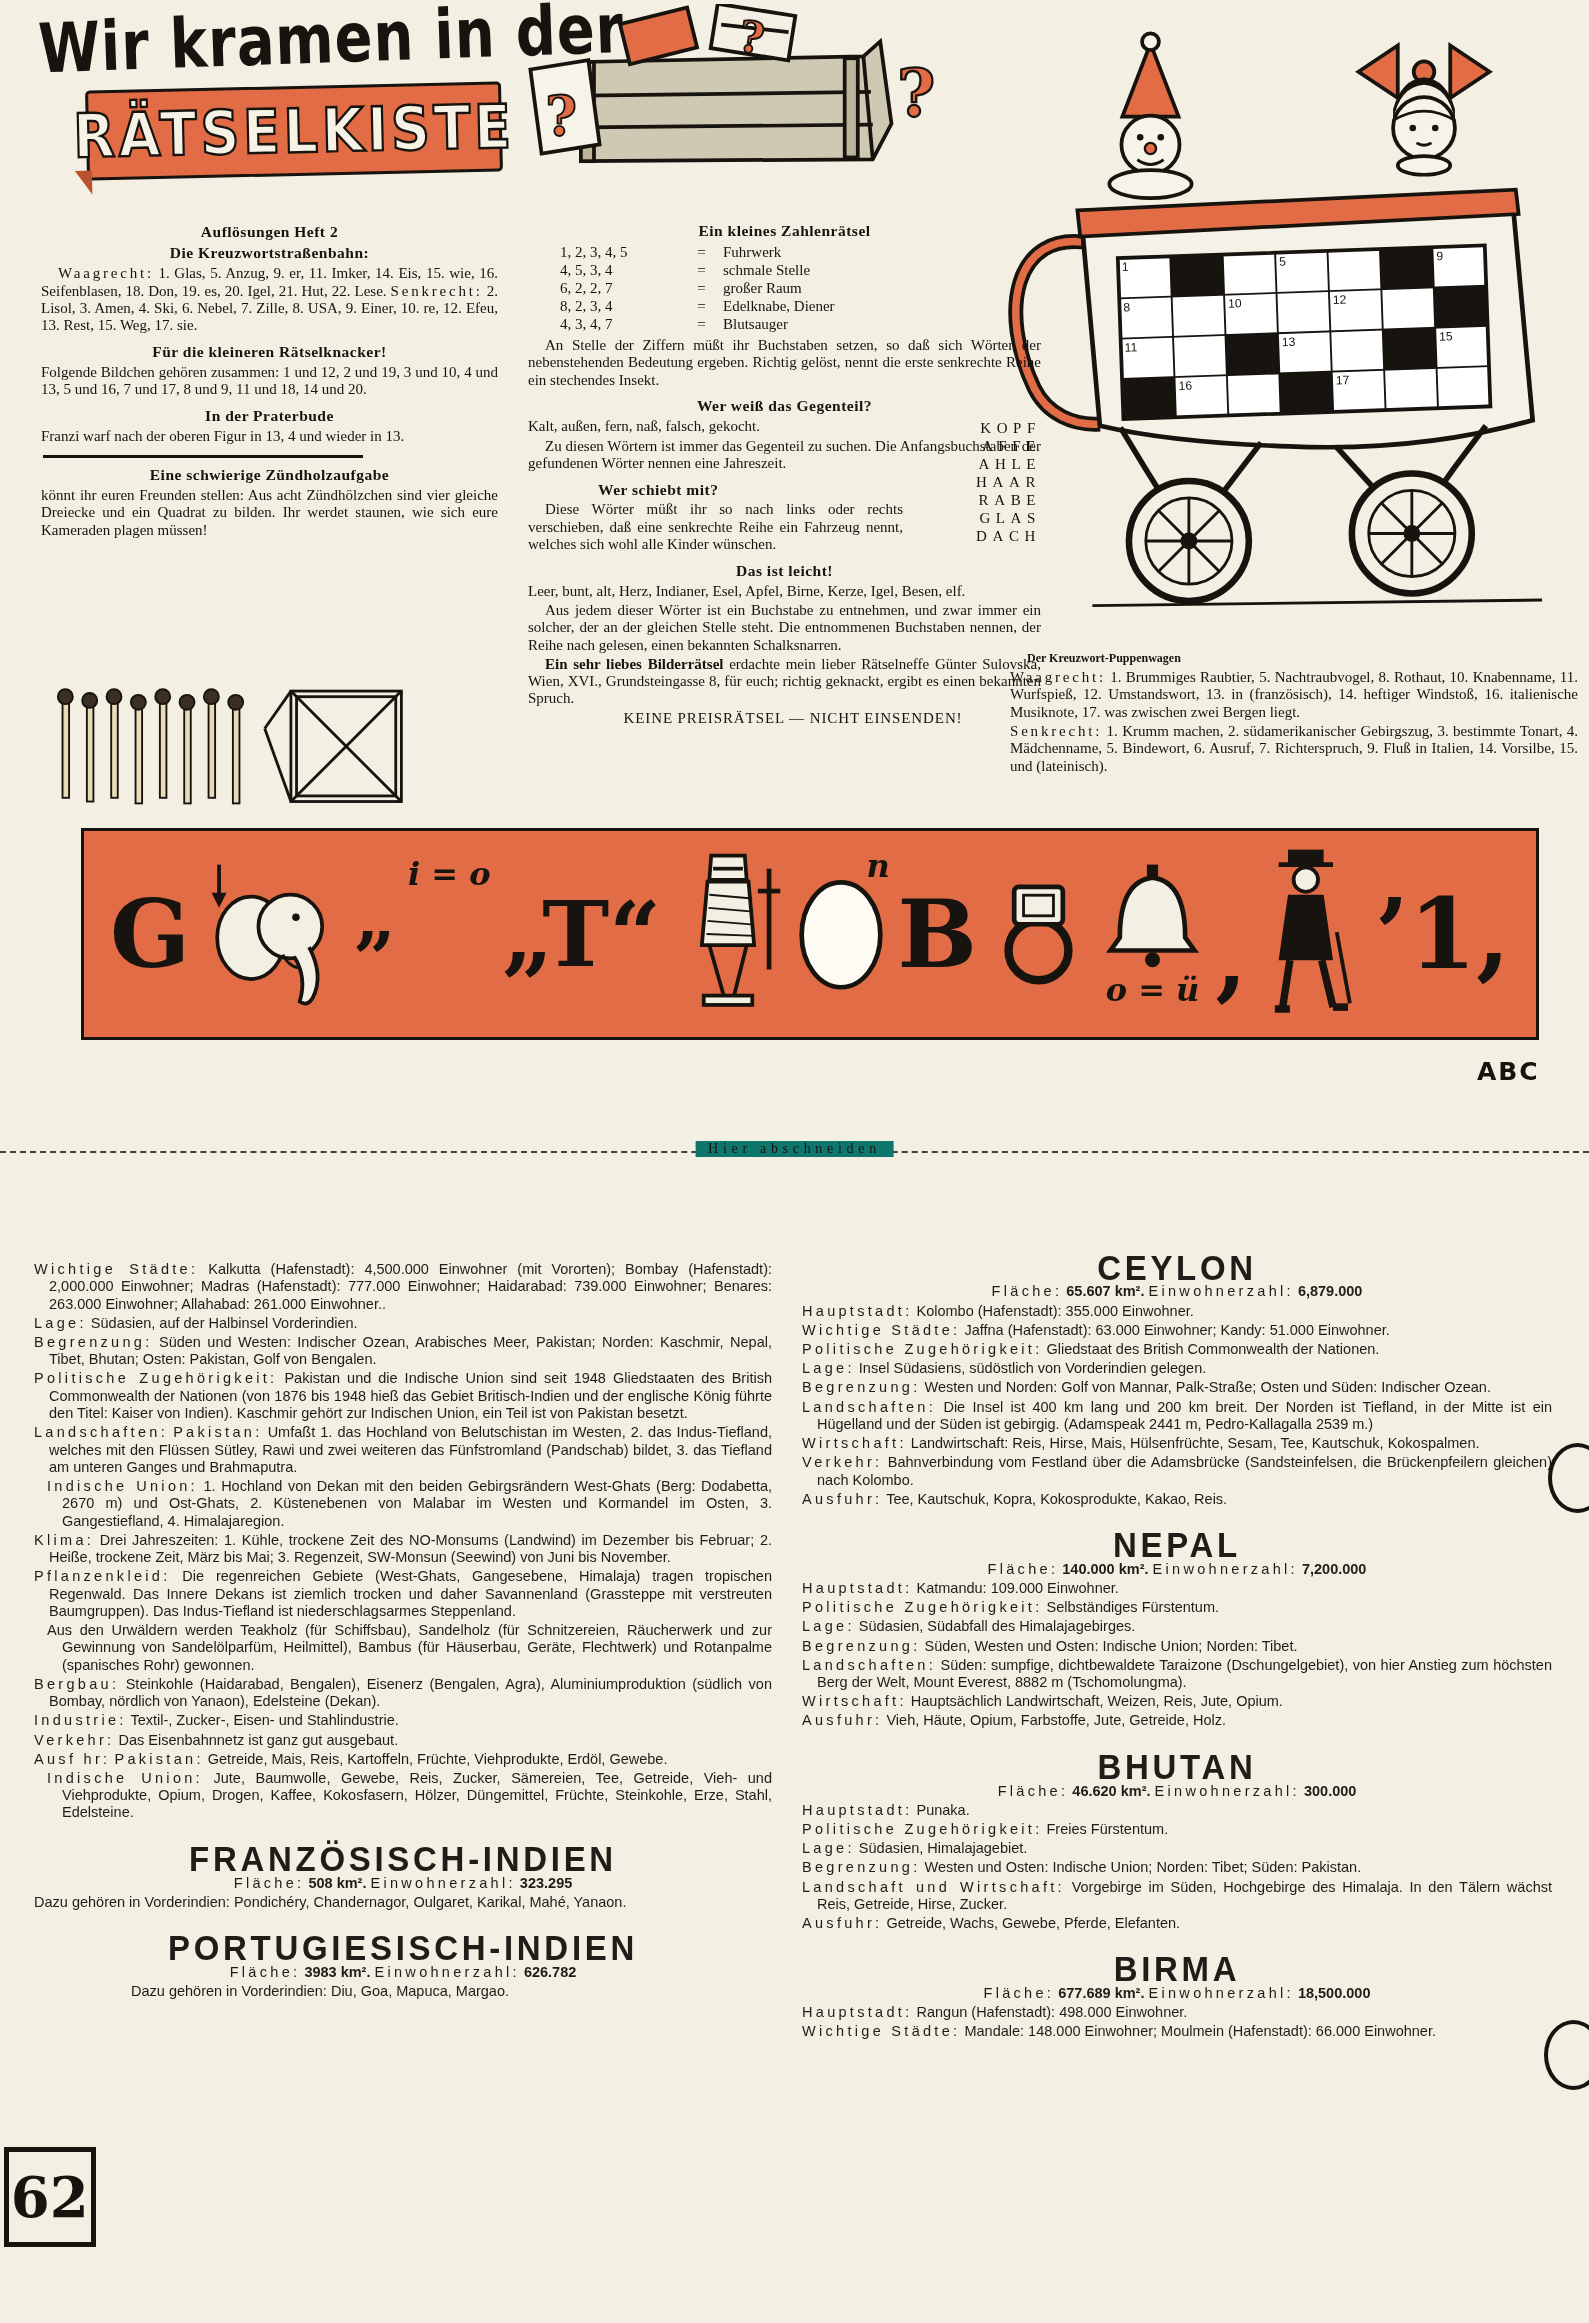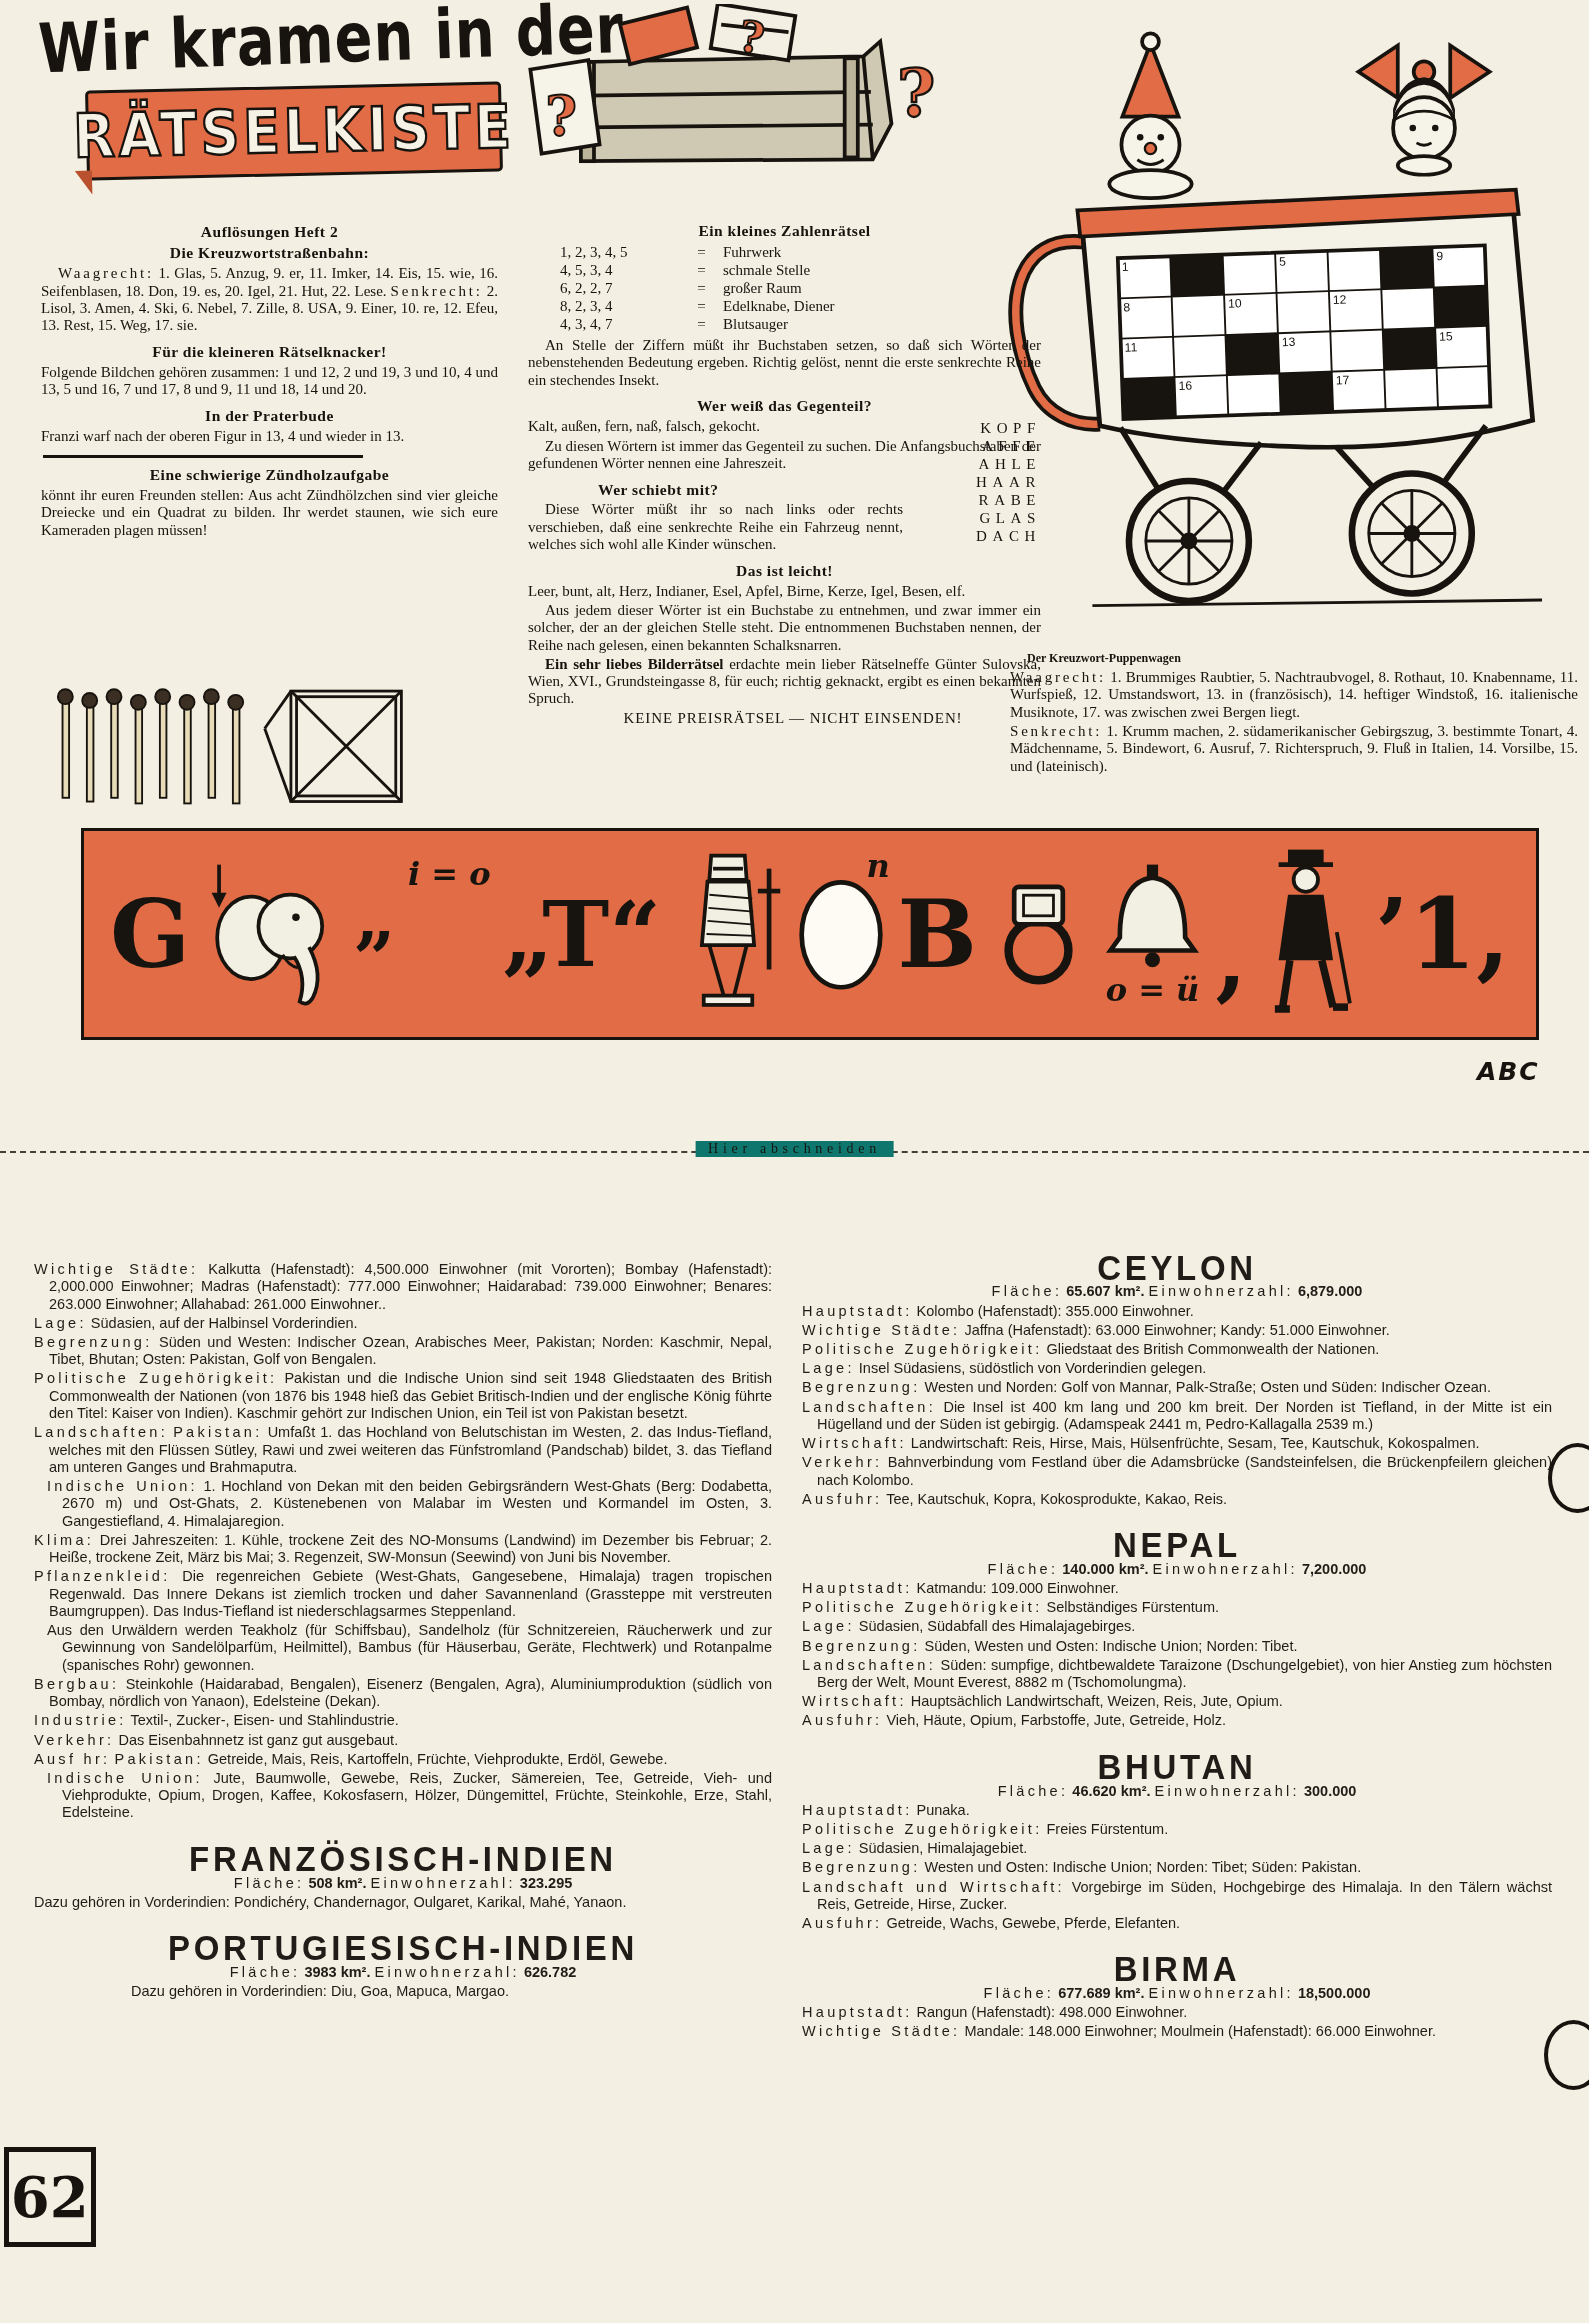--- a/index.html
+++ b/index.html
@@ -52,21 +52,21 @@
   .rebus .big{font-family:"DejaVu Serif",serif;font-weight:bold;color:#17130e;}
   .rebus .hand{font-family:"DejaVu Serif",serif;font-style:italic;font-weight:bold;font-size:32px;}
   .r-g{font-size:94px;} .r-q{font-size:73px;margin-top:-37px;} .r-t{font-size:90px;}
   .r-b{font-size:94px;} .r-comma{font-size:90px;margin-top:47px;} .r-one{font-size:97px;}
   .r-eq1{align-self:flex-start;margin-top:24px;}
   .bellwrap{display:flex;flex-direction:column;align-items:center;}
   .eggwrap{position:relative;}
   .eggwrap .n{position:absolute;top:-26px;right:-3.7px;font-size:32px;font-style:italic;
       font-family:"DejaVu Serif",serif;font-weight:bold;}
   .abc-sig{position:absolute;left:1477px;top:1057px;font-family:"DejaVu Sans",sans-serif;
-      font-weight:bold;font-style:italic;font-size:25px;letter-spacing:1.9px;}
+      font-weight:bold;font-size:25px;letter-spacing:1.9px;}
 
   
   .cutline{position:absolute;left:0;top:1151px;width:1589px;border-top:2.8px dashed #43403a;}
   .cutline span{position:absolute;left:50%;transform:translateX(-50%);top:-12px;
       background:#0f766e;padding:0 13px;font-size:14px;letter-spacing:4.7px;}
 
   
   .geo{position:absolute;font-family:"Liberation Sans",sans-serif;font-size:14.5px;
       line-height:17.3px;color:#201d18;text-align:justify;}
   .geo-a{left:34px;top:1261px;width:738px;}

